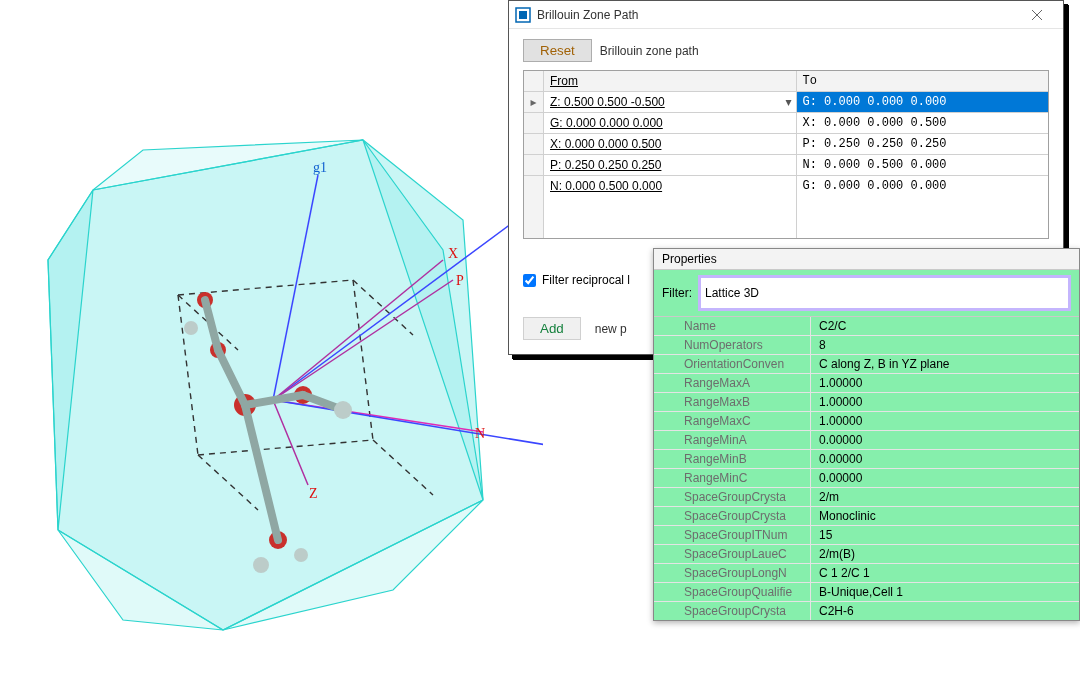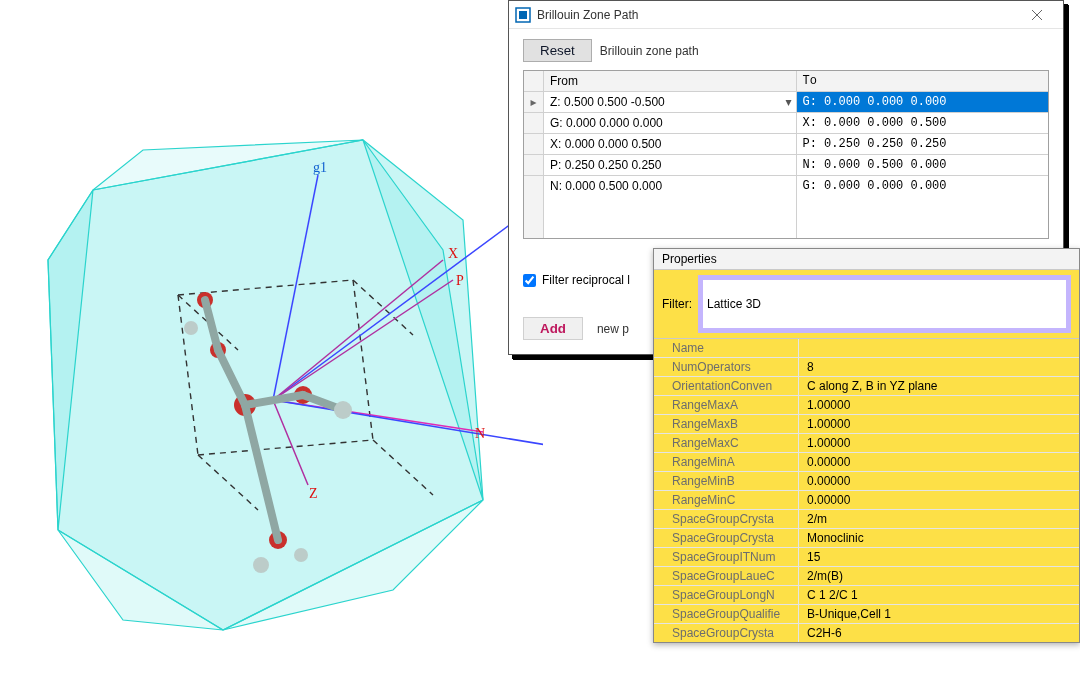--- a/index.html
+++ b/index.html
@@ -52,43 +52,43 @@
   }
 
   .bzp-body { padding: 10px 14px 14px 14px; }
   .bzp-toolbar {
     display:flex; gap:8px; align-items:center; margin-bottom:8px;
   }
   .btn {
     padding: 3px 16px;
     border: 1px solid #adadad;
     background: #e1e1e1;
-    color:#0f172a;
-  }
-  .btn.disabled { color:#be185d; border-color:#d0d0d0; background:#f0f0f0;font-weight:bold;}
+    color:#a16207;
+  }
+  .btn.disabled { color:#15803d; border-color:#d0d0d0; background:#f0f0f0;}
   .plain-label { color:#333; }
 
   .grid {
     width: 100%;
     border: 1px solid #a0a0a0;
   }
   .grid-head, .grid-row {
     display:flex;
     border-bottom: 1px solid #d0d0d0;
   }
   .grid-head { background:#f3f3f3; }
   .grid-row:last-child{ border-bottom:none;}
   .gcell {
     padding: 3px 6px;
     border-right: 1px solid #d0d0d0;
     overflow:hidden; white-space:nowrap;
   }
   .gcell:last-child{ border-right:none;}
   .col-ind { width:20px; display:flex; align-items:center; justify-content:center; background:#f3f3f3; color:#666;}
-  .col-from { flex:1; position:relative;}
+  .col-from { flex:1; position:relative;text-decoration:underline;}
   .col-to   { flex:1;font-family:Liberation Mono, monospace; }
   .grid-row.sel .col-to {
     background:#0078d7; color:#fff;
   }
   .row-chevron {
     position:absolute; right:4px; top:50%; transform:translateY(-50%);
     color:#555;
   }
   .grid-empty { height: 42px; }
 
@@ -97,44 +97,45 @@
   }
   .checkbox-row { display:flex; align-items:center; gap:6px; margin-bottom: 30px;}
   .checkbox-row input { margin:0;}
   .add-row { display:flex; align-items:center; gap:14px; }
 
   
   .panel-props {
     position: absolute;
     left: 653px; top: 248px;
     width: 427px;
-    background:#fde047;
+    background:#86efac;
     border:1px solid #888;
     box-shadow: 0 2px 6px rgba(0,0,0,.3);
   }
   .panel-head {
     background:#f3f3f3;
     border-bottom: 1px solid #c9c9c9;
     padding: 3px 8px;
   }
   .panel-filter {
     display:flex; align-items:center; gap:6px;
     padding: 5px 8px;
     border-bottom:1px solid #c9c9c9;
   }
   .panel-filter input {
     flex:1;
-    padding:17px 4px;
-    border:5px solid #c4b5fd;
+    padding:8px 4px;
+    border:3px solid #c4b5fd;
     font: inherit;
   }
   .prop-grid { }
   .prop-row {
     display:flex;
     border-bottom:1px solid #e4e4e4;
+    padding-left:12px;
   }
   .prop-row:last-child{ border-bottom:none;}
   .prop-key {
     width: 145px;
     padding: 2px 6px 2px 18px;
     color:#6d6d6d;
     border-right:1px solid #e4e4e4;
     overflow:hidden; white-space:nowrap;
   }
   .prop-val {
@@ -291,20 +292,21 @@
 
 <div class="panel-props">
   <div class="panel-head">Properties</div>
   <div class="panel-filter">
     <span>Filter:</span>
     <input type="text" value="Lattice 3D" style="">
   </div>
   <div class="prop-grid" id="prop-rows">
       <div class="prop-row">
         <div class="prop-key">Name</div>
+        <div class="prop-val">C2/C</div>
       </div>
       <div class="prop-row">
         <div class="prop-key">NumOperators</div>
         <div class="prop-val">8</div>
       </div>
       <div class="prop-row">
         <div class="prop-key">OrientationConven</div>
         <div class="prop-val">C along Z, B in YZ plane</div>
       </div>
       <div class="prop-row">

